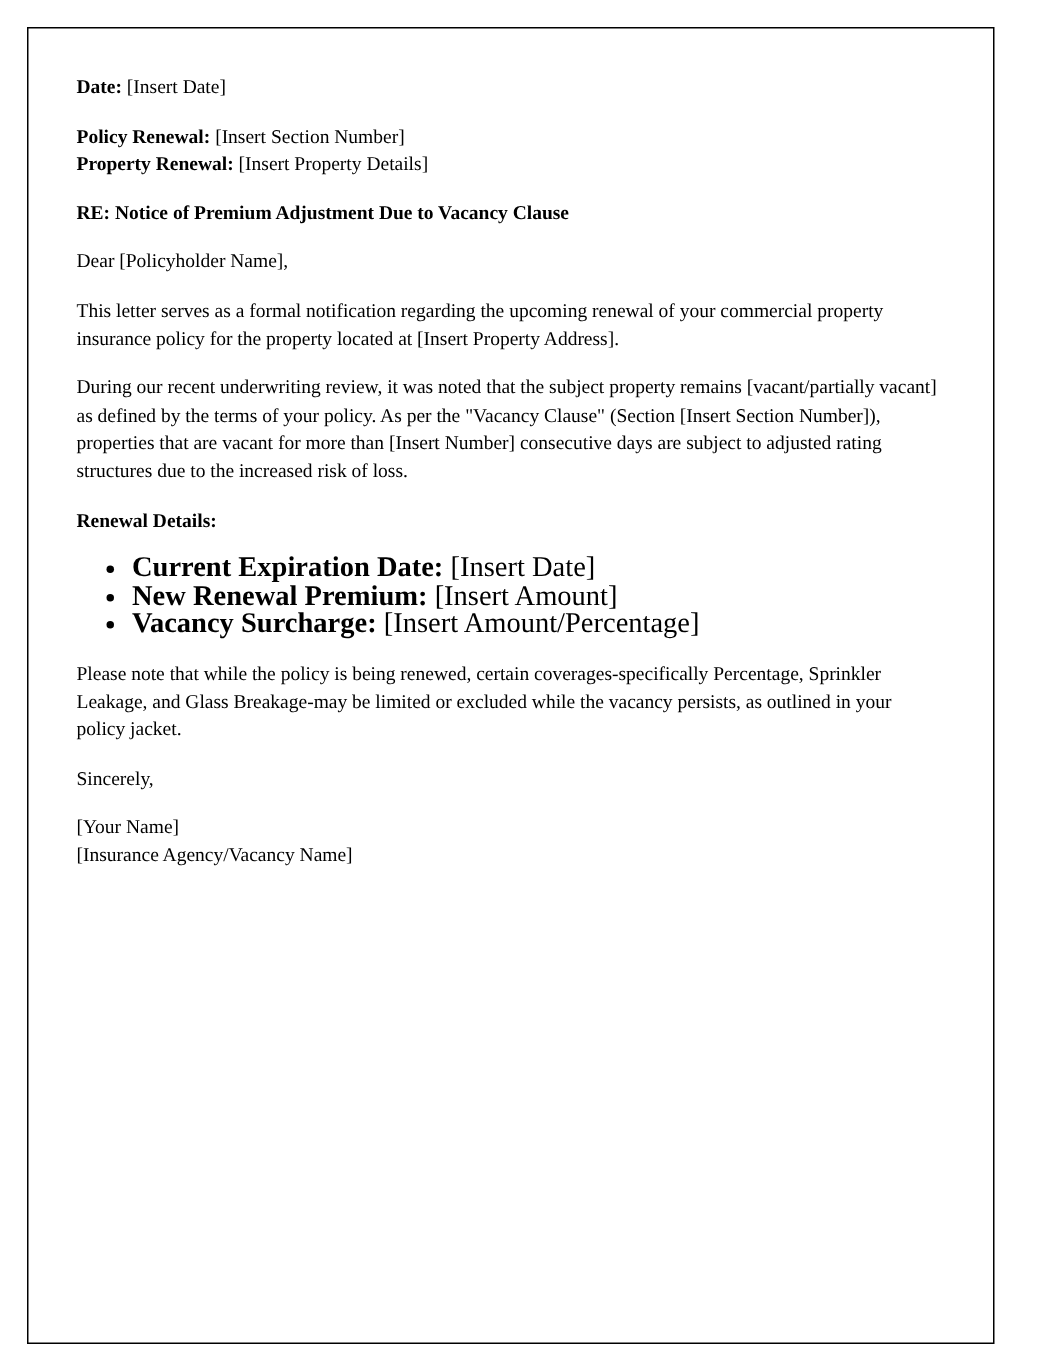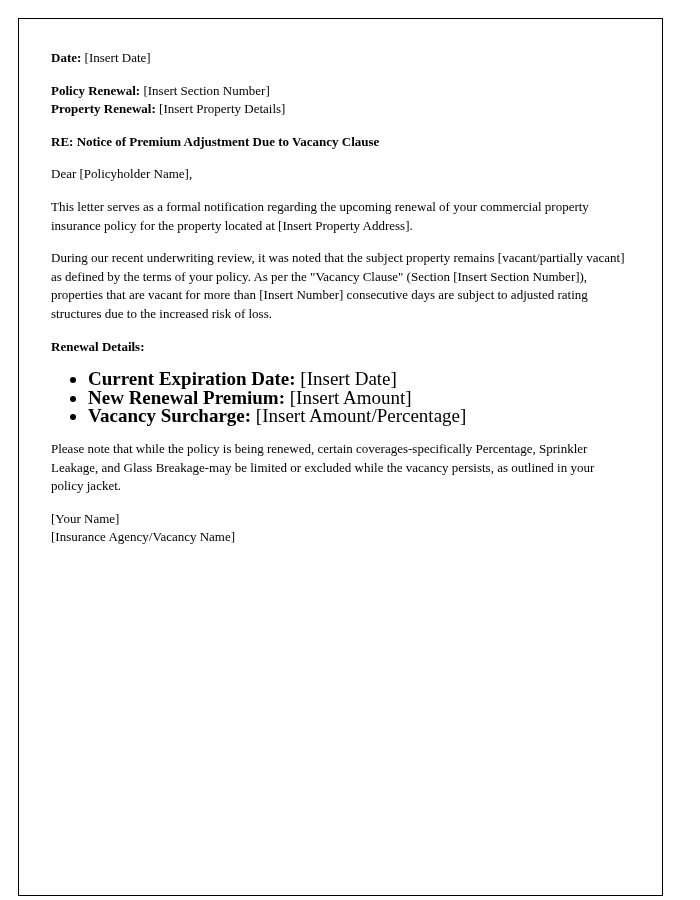--- a/index.html
+++ b/index.html
@@ -63,19 +63,20 @@
   <ul class="bullets">
     <li><b>Current Expiration Date:</b><span> [Insert Date]</span></li>
     <li><b>New Renewal Premium:</b><span> [Insert Amount]</span></li>
     <li><b>Vacancy Surcharge:</b><span> [Insert Amount/Percentage]</span></li>
   </ul>
 
   <p class="block">Please note that while the policy is being renewed, certain coverages-specifically Percentage, Sprinkler Leakage, and Glass Breakage-may be limited or excluded while the vacancy persists, as outlined in your policy jacket.</p>
 
 
 
+  <p class="block">Sincerely,</p>
 
   <div class="block">
     <div>[Your Name]</div>
     <div>[Insurance Agency/Vacancy Name]</div>
   </div>
 
 </div>
 
 </body></html>

